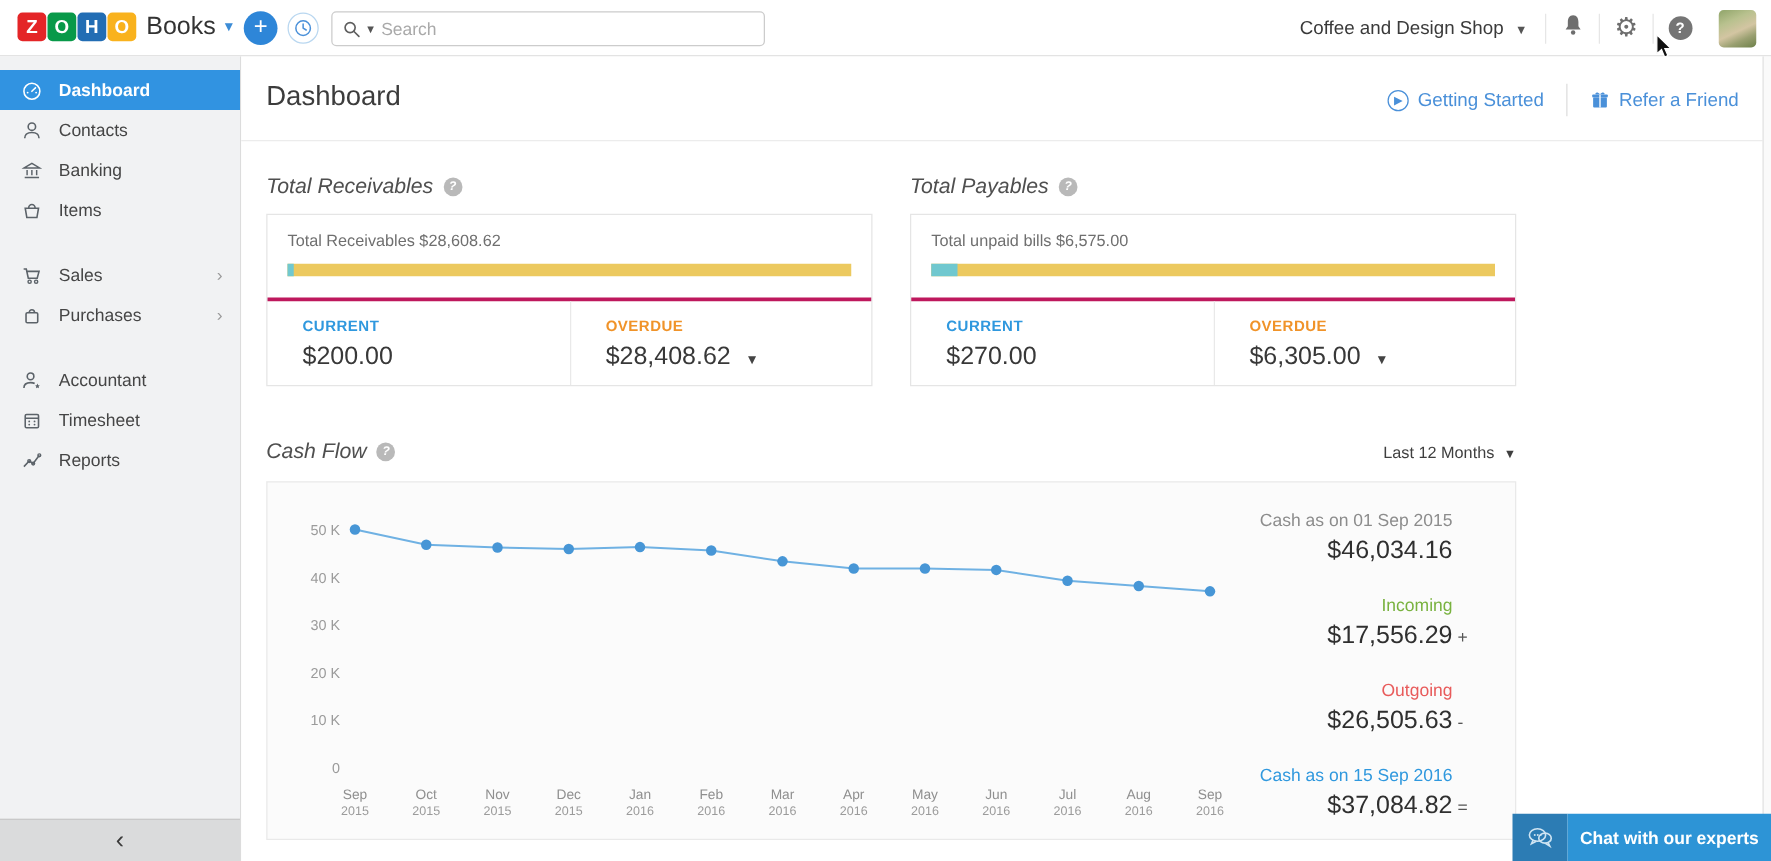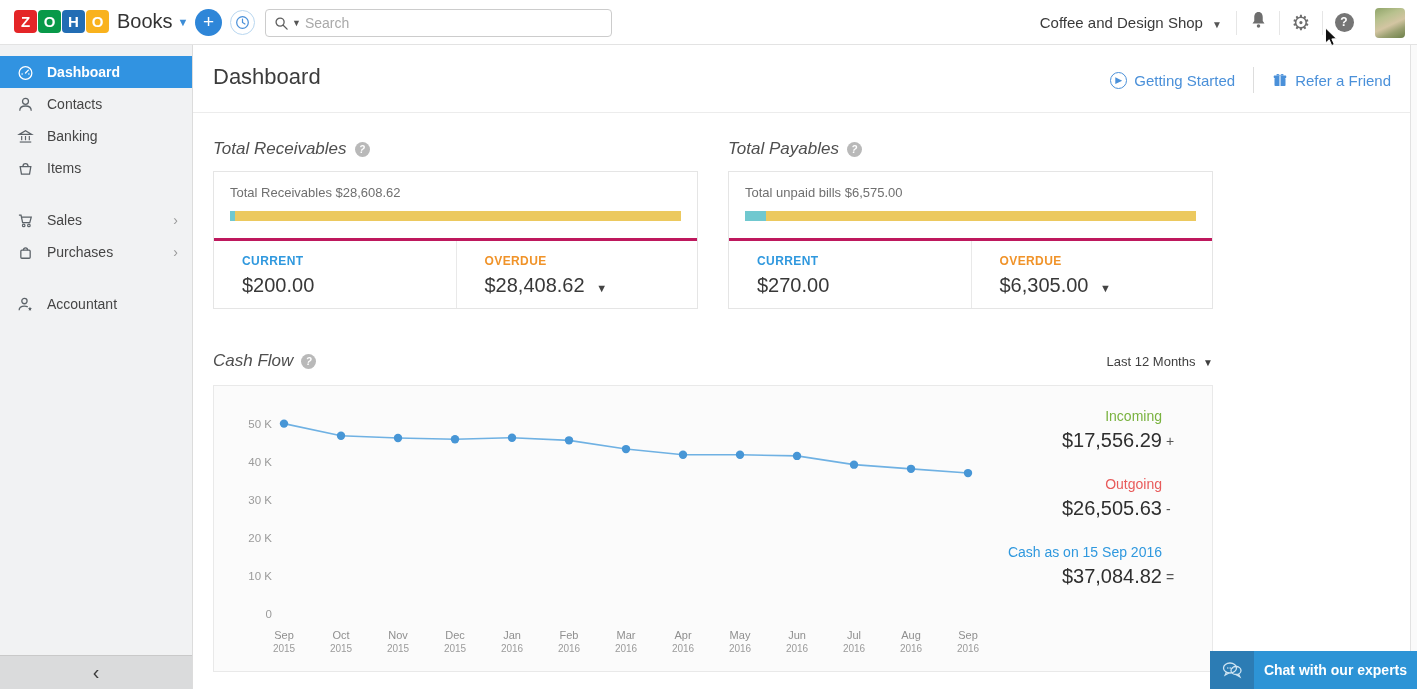--- a/index.html
+++ b/index.html
@@ -223,20 +223,44 @@
   <div class="nav-gap"></div>
   <div class="nav-item">
     <span class="ic">
       <svg width="17" height="17" viewBox="0 0 16 16">
           <circle cx="7" cy="4.8" r="2.5" fill="none" stroke="currentColor" stroke-width="1.2"></circle>
           <path d="M2 13.5 C2 10.8 4.2 9.5 7 9.5 C8.2 9.5 9.3 9.7 10.1 10.2" fill="none" stroke="currentColor" stroke-width="1.2"></path>
           <path d="M12.2 10.2 L12.8 11.4 L14 11.6 L13.1 12.5 L13.3 13.8 L12.2 13.2 L11.1 13.8 L11.3 12.5 L10.4 11.6 L11.6 11.4 Z" fill="currentColor"></path>
         </svg>
     </span>
     <span>Accountant</span>
+  </div>
+  <div class="nav-item">
+    <span class="ic">
+      <svg width="17" height="17" viewBox="0 0 16 16">
+          <rect x="3" y="3.4" width="10" height="10" rx="1" fill="none" stroke="currentColor" stroke-width="1.2"></rect>
+          <line x1="3" y1="6.2" x2="13" y2="6.2" stroke="currentColor" stroke-width="1.1"></line>
+          <circle cx="6" cy="8.6" r="0.7" fill="currentColor"></circle>
+          <circle cx="10" cy="8.6" r="0.7" fill="currentColor"></circle>
+          <circle cx="6" cy="11" r="0.7" fill="currentColor"></circle>
+          <circle cx="10" cy="11" r="0.7" fill="currentColor"></circle>
+        </svg>
+    </span>
+    <span>Timesheet</span>
+  </div>
+  <div class="nav-item">
+    <span class="ic">
+      <svg width="17" height="17" viewBox="0 0 16 16">
+          <path d="M2 12.5 L6 8.3 L9 10.2 L13.6 4" fill="none" stroke="currentColor" stroke-width="1.2"></path>
+          <circle cx="6" cy="8.3" r="1.1" fill="none" stroke="currentColor" stroke-width="1"></circle>
+          <circle cx="9" cy="10.2" r="1.1" fill="none" stroke="currentColor" stroke-width="1"></circle>
+          <circle cx="13.6" cy="4" r="1.1" fill="none" stroke="currentColor" stroke-width="1"></circle>
+        </svg>
+    </span>
+    <span>Reports</span>
   </div>
   <div class="sidebar-footer">
     <span>‹</span>
   </div>
 </div>
 
 <div class="main">
   <div class="page-header">
     <div class="page-title">Dashboard</div>
     <div class="header-links">
@@ -375,20 +399,24 @@
         <text x="565" y="250" text-anchor="middle" font-size="10" fill="#9b9b9b">2016</text>
         <text x="622" y="237" text-anchor="middle" font-size="11" fill="#8f8f8f">Jul</text>
         <text x="622" y="250" text-anchor="middle" font-size="10" fill="#9b9b9b">2016</text>
         <text x="679" y="237" text-anchor="middle" font-size="11" fill="#8f8f8f">Aug</text>
         <text x="679" y="250" text-anchor="middle" font-size="10" fill="#9b9b9b">2016</text>
         <text x="736" y="237" text-anchor="middle" font-size="11" fill="#8f8f8f">Sep</text>
         <text x="736" y="250" text-anchor="middle" font-size="10" fill="#9b9b9b">2016</text>
       </svg>
     <div class="cf-summary">
       <div class="cf-group">
+        <div class="cf-label" style="color:#8c8c8c">Cash as on 01 Sep 2015</div>
+        <div class="cf-value">$46,034.16</div>
+      </div>
+      <div class="cf-group">
         <div class="cf-label" style="color:#79b23f">Incoming</div>
         <div class="cf-value">$17,556.29</div>
         <span class="cf-sign">+</span>
       </div>
       <div class="cf-group">
         <div class="cf-label" style="color:#e85b5b">Outgoing</div>
         <div class="cf-value">$26,505.63</div>
         <span class="cf-sign">-</span>
       </div>
       <div class="cf-group">

